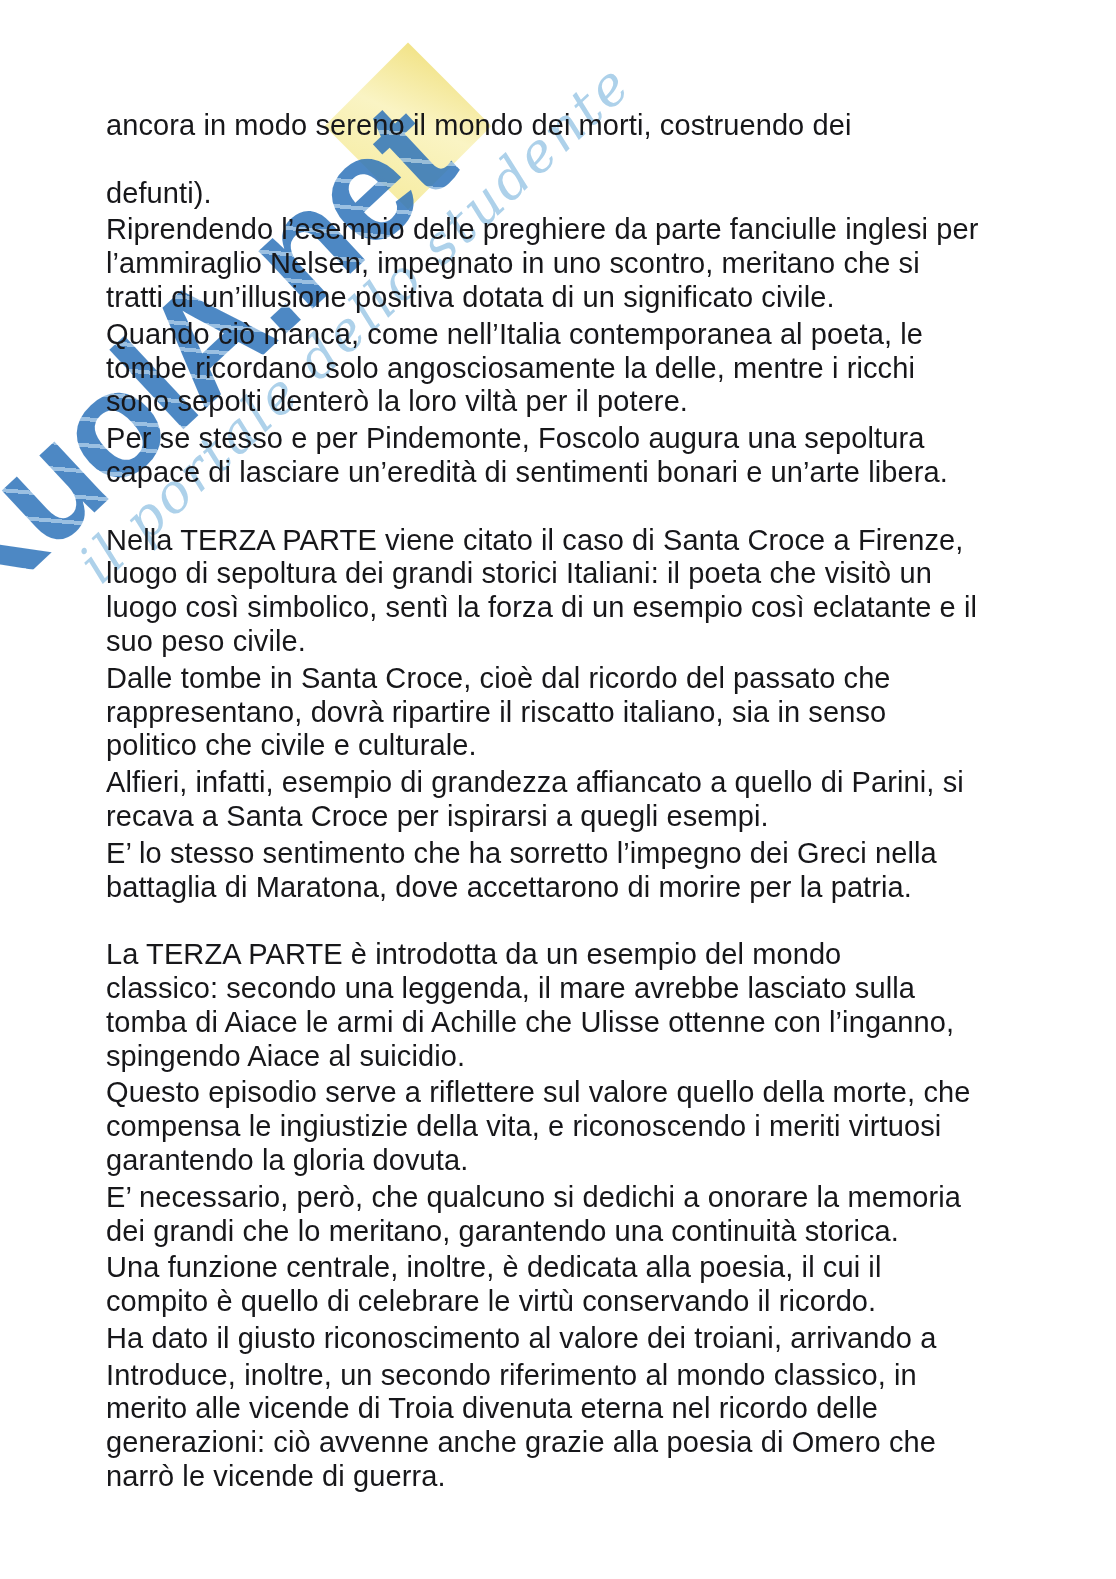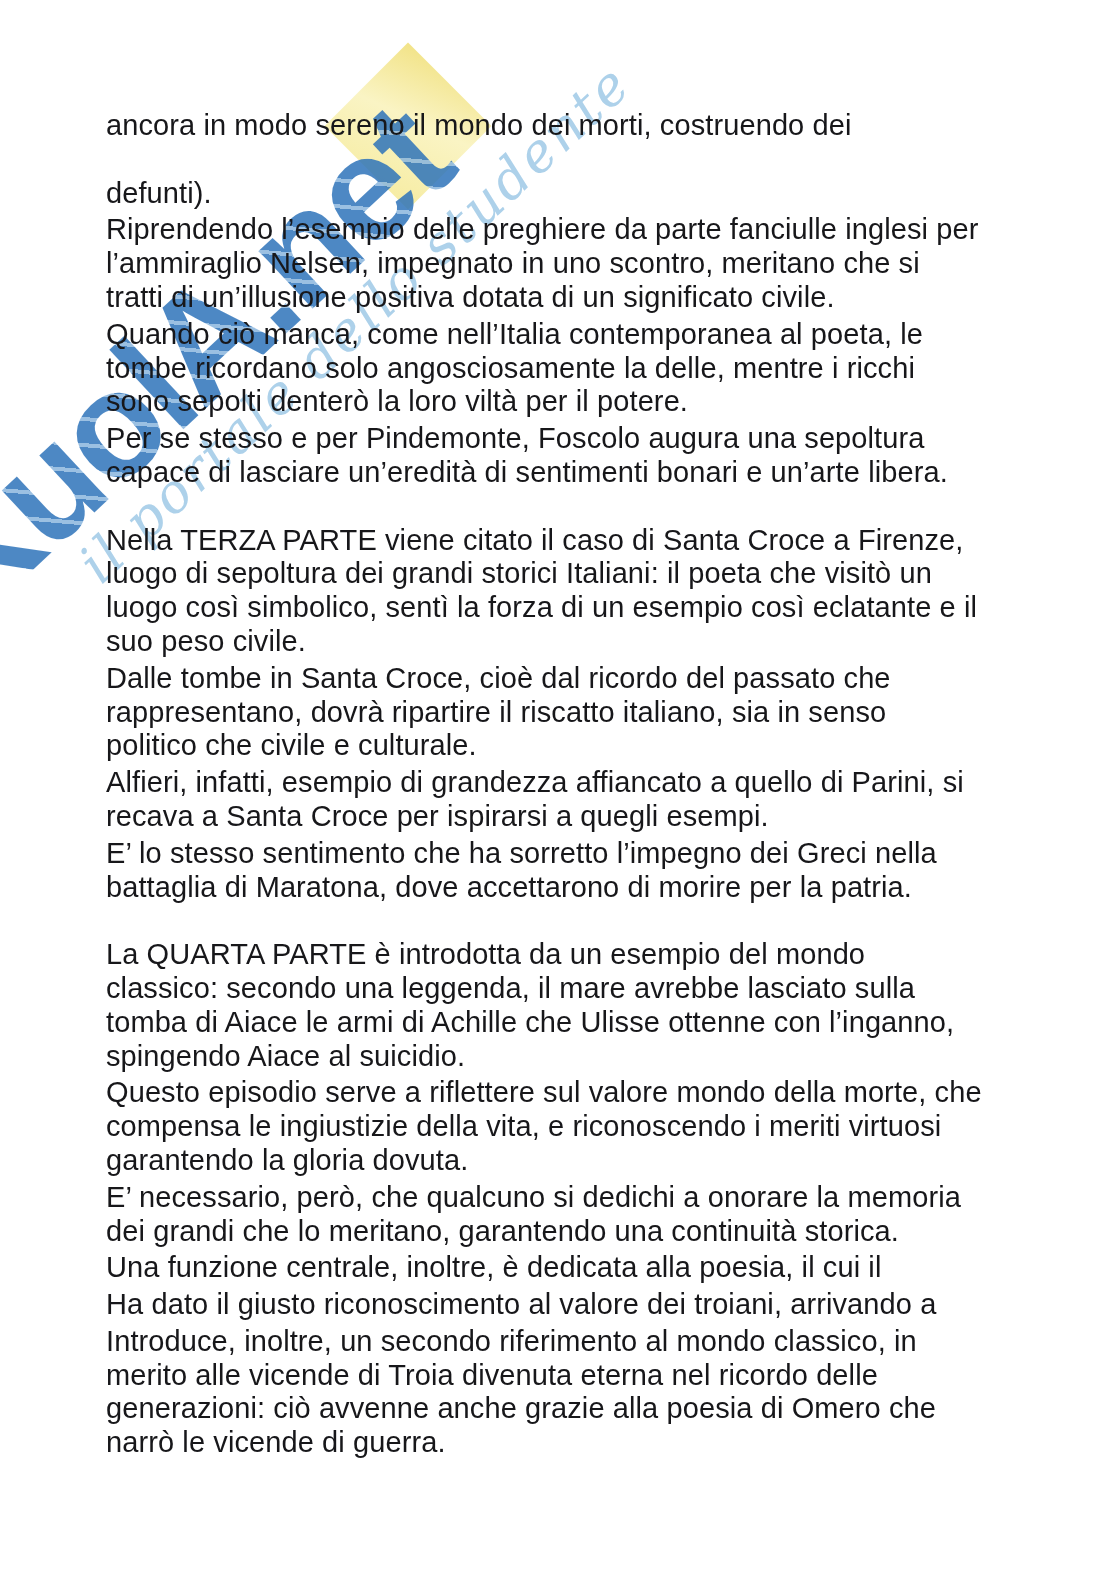--- a/index.html
+++ b/index.html
@@ -102,21 +102,21 @@
 
   <main class="doc" id="doc">
       <p class="para"><span>ancora in modo sereno il mondo dei morti, costruendo dei</span><br><br><span>defunti).</span></p>
       <p class="para"><span>Riprendendo l’esempio delle preghiere da parte fanciulle inglesi per</span><br><span>l’ammiraglio Nelsen, impegnato in uno scontro, meritano che si</span><br><span>tratti di un’illusione positiva dotata di un significato civile.</span></p>
       <p class="para"><span>Quando ciò manca, come nell’Italia contemporanea al poeta, le</span><br><span>tombe ricordano solo angosciosamente la delle, mentre i ricchi</span><br><span>sono sepolti denterò la loro viltà per il potere.</span></p>
       <p class="para"><span>Per se stesso e per Pindemonte, Foscolo augura una sepoltura</span><br><span>capace di lasciare un’eredità di sentimenti bonari e un’arte libera.</span></p>
       <p class="para gap"><span>Nella </span><span class="b">TERZA PARTE</span><span> viene citato il caso di Santa Croce a Firenze,</span><br><span>luogo di sepoltura dei grandi storici Italiani: il poeta che visitò un</span><br><span>luogo così simbolico, sentì la forza di un esempio così eclatante e il</span><br><span>suo peso civile.</span></p>
       <p class="para"><span>Dalle tombe in Santa Croce, cioè dal ricordo del passato che</span><br><span>rappresentano, dovrà ripartire il riscatto italiano, sia in senso</span><br><span>politico che civile e culturale.</span></p>
       <p class="para"><span>Alfieri, infatti, esempio di grandezza affiancato a quello di Parini, si</span><br><span>recava a Santa Croce per ispirarsi a quegli esempi.</span></p>
       <p class="para"><span>E’ lo stesso sentimento che ha sorretto l’impegno dei Greci nella</span><br><span>battaglia di Maratona, dove accettarono di morire per la patria.</span></p>
-      <p class="para gap"><span>La QUARTA PARTE è introdotta da un esempio del mondo</span><br><span>classico: secondo una leggenda, il mare avrebbe lasciato sulla</span><br><span>tomba di Aiace le armi di Achille che Ulisse ottenne con l’inganno,</span><br><span>spingendo Aiace al suicidio.</span></p>
-      <p class="para"><span>Questo episodio serve a riflettere sul valore mondo della morte, che</span><br><span>compensa le ingiustizie della vita, e riconoscendo i meriti virtuosi</span><br><span>garantendo la gloria dovuta.</span></p>
+      <p class="para gap"><span>La TERZA PARTE è introdotta da un esempio del mondo</span><br><span>classico: secondo una leggenda, il mare avrebbe lasciato sulla</span><br><span>tomba di Aiace le armi di Achille che Ulisse ottenne con l’inganno,</span><br><span>spingendo Aiace al suicidio.</span></p>
+      <p class="para"><span>Questo episodio serve a riflettere sul valore quello della morte, che</span><br><span>compensa le ingiustizie della vita, e riconoscendo i meriti virtuosi</span><br><span>garantendo la gloria dovuta.</span></p>
       <p class="para"><span>E’ necessario, però, che qualcuno si dedichi a onorare la memoria</span><br><span>dei grandi che lo meritano, garantendo una continuità storica.</span></p>
-      <p class="para"><span>Una funzione centrale, inoltre, è dedicata alla poesia, il cui il</span><br></p>
+      <p class="para"><span>Una funzione centrale, inoltre, è dedicata alla poesia, il cui il</span><br><span>compito è quello di celebrare le virtù conservando il ricordo.</span></p>
       <p class="para"><span>Ha dato il giusto riconoscimento al valore dei troiani, arrivando a</span></p>
       <p class="para"><span>Introduce, inoltre, un secondo riferimento al mondo classico, in</span><br><span>merito alle vicende di Troia divenuta eterna nel ricordo delle</span><br><span>generazioni: ciò avvenne anche grazie alla poesia di Omero che</span><br><span>narrò le vicende di guerra.</span></p>
     </main>
 
 </div>
 
 </body></html>

